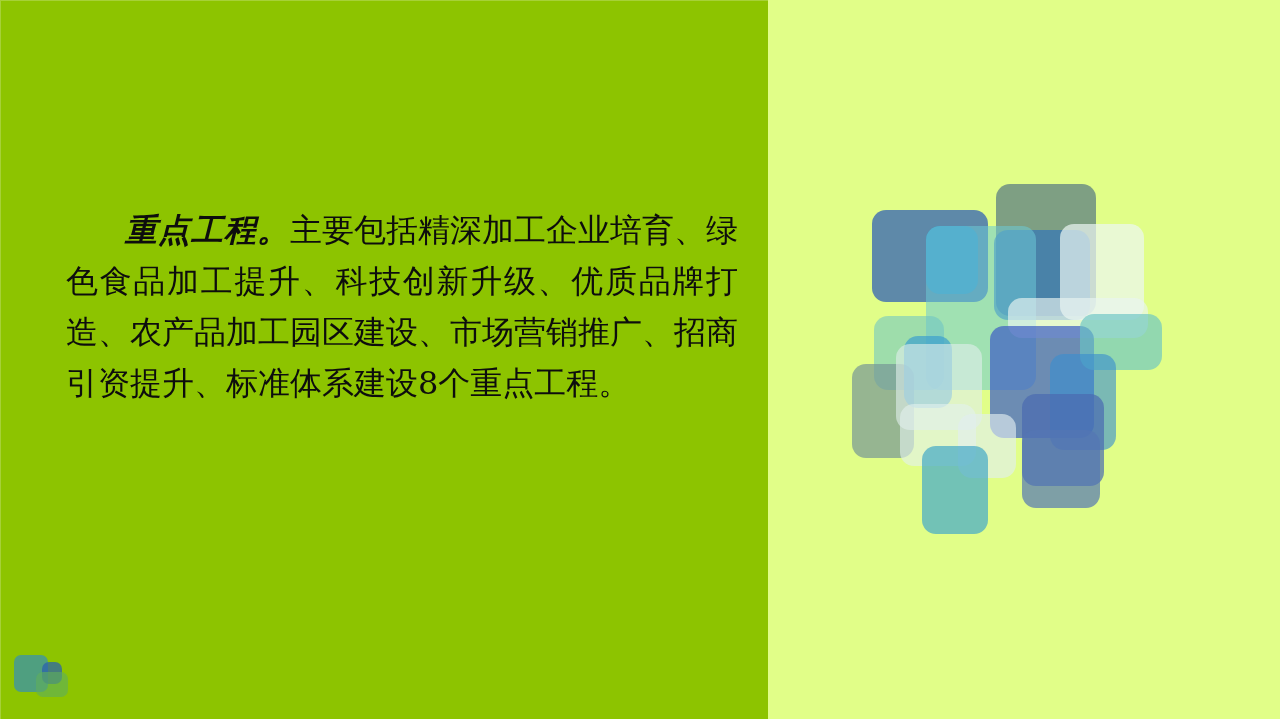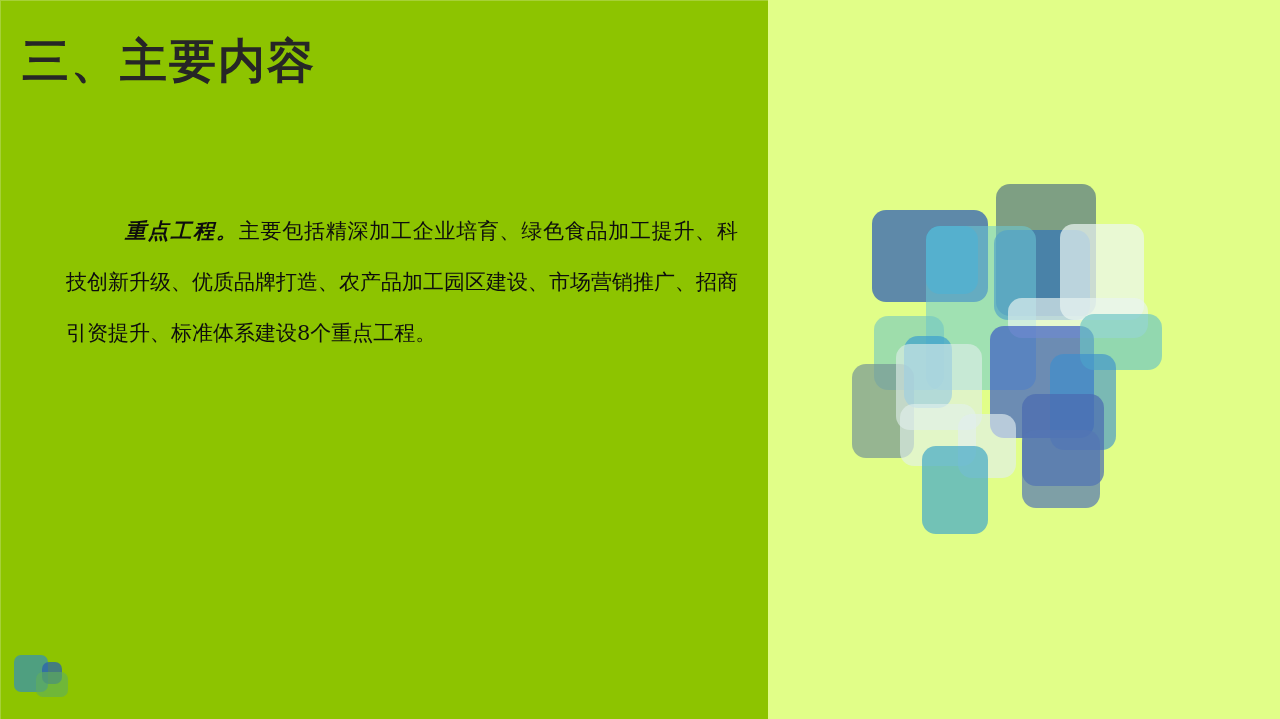--- a/index.html
+++ b/index.html
@@ -71,21 +71,21 @@
   
   .body-block {
     position: absolute;
     left: 66px;
     top: 205px;
     width: 672px;
   }
   .body-text {
     margin: 0;
     font-family: "DejaVu Serif", "Liberation Serif", serif;
-    font-size: 21px;
+    font-size: 32px;
     line-height: 51px;
     color: #0d0d0d;
     text-align: justify;
     text-justify: inter-character;
     text-indent: 59px;
     word-break: break-all;
   }
   .lead {
     font-family: "DejaVu Serif", "Liberation Serif", serif;
     font-weight: 700;
@@ -121,21 +121,20 @@
 </style>
 </head>
 <body>
 
 <div id="slide">
 
   <div class="panel-left"></div>
   <div class="panel-right"></div>
   <div class="edge-hairline"></div>
 
-  <h1 class="title">三、主要内容</h1>
 
   <div class="body-block">
     <p class="body-text"><span class="lead">重点工程。</span><span>主要包括精深加工企业培育、绿色食品加工提升、科技创新升级、优质品牌打造、农产品加工园区建设、市场营销推广、招商引资提升、标准体系建设8个重点工程。</span></p>
   </div>
 
   <div class="decor" id="decor">
       <span class="sq" style="left: 28px; top: 42px; width: 116px; height: 92px; background: rgba(56, 104, 178, 0.78);"></span>
       <span class="sq" style="left: 152px; top: 16px; width: 100px; height: 132px; background: rgba(104, 138, 130, 0.82);"></span>
       <span class="sq" style="left: 150px; top: 62px; width: 96px; height: 90px; background: rgba(46, 116, 186, 0.66);"></span>
       <span class="sq" style="left: 82px; top: 58px; width: 52px; height: 68px; background: rgba(46, 150, 208, 0.72);"></span>

